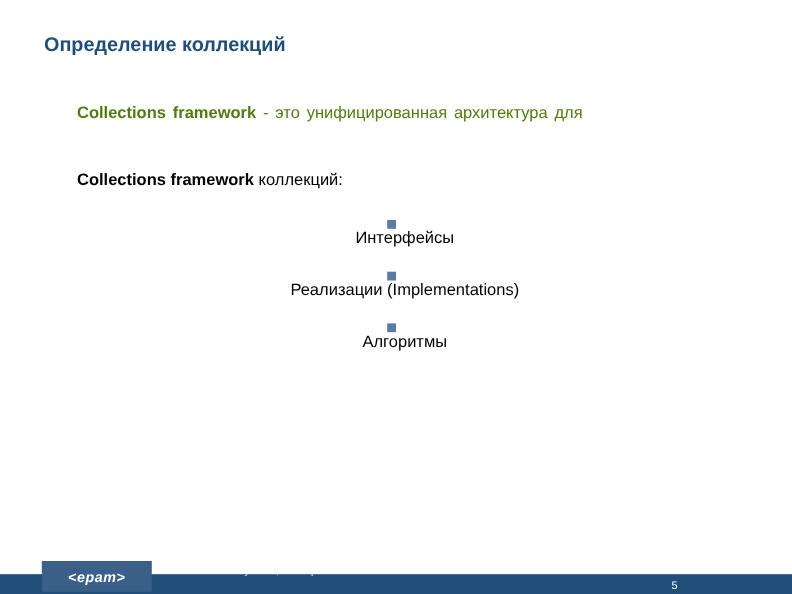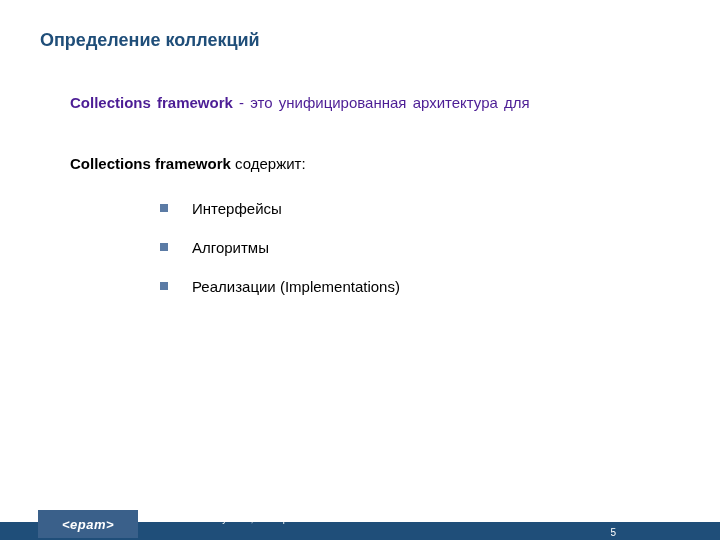--- a/index.html
+++ b/index.html
@@ -25,21 +25,21 @@
       color: #1f4e79;
     }
     .content {
       position: absolute;
       top: 92px;
       left: 70px;
       right: 60px;
     }
     .para1 {
       font-size: 15px;
-      color: #4c1d95;
+      color: #4d7c0f;
       line-height: 1.5;
       text-align: justify;
       word-spacing: 2px;
     }
     .para1 .bold { font-weight: bold; }
     .para1-line2 {
       margin-left: 20px;
     }
     .para2 {
       margin-top: 40px;
@@ -49,20 +49,21 @@
     .bullets {
       margin-top: 28px;
       margin-left: 90px;
     }
     .bullet-item {
       display: flex;
       align-items: center;
       margin-bottom: 22px;
       font-size: 15px;
       color: #000;
+      flex-direction: column;
     }
     .bullet-square {
       width: 8px;
       height: 8px;
       background: #5b7ba5;
       margin-right: 24px;
       flex-shrink: 0;
     }
     .footer {
       position: absolute;
@@ -118,35 +119,35 @@
 
   <div class="title">Определение коллекций</div>
 
   <div class="content">
 
     <div class="para1">
       <span class="bold">Collections framework</span><span> - это унифицированная архитектура для</span>
     </div>
 
     <div class="para2">
-      <span class="bold">Collections framework</span><span> содержит:</span>
+      <span class="bold">Collections framework</span><span> коллекций:</span>
     </div>
 
     <div class="bullets">
       <div class="bullet-item">
         <div class="bullet-square"></div>
         <span>Интерфейсы</span>
       </div>
       <div class="bullet-item">
         <div class="bullet-square"></div>
-        <span>Алгоритмы</span>
+        <span>Реализации (Implementations)</span>
       </div>
       <div class="bullet-item">
         <div class="bullet-square"></div>
-        <span>Реализации (Implementations)</span>
+        <span>Алгоритмы</span>
       </div>
     </div>
 
   </div>
 
   <div class="footer-left-block">
     <span class="epam-logo">&lt;epam&gt;</span>
   </div>
 
   <div class="footer"></div>

